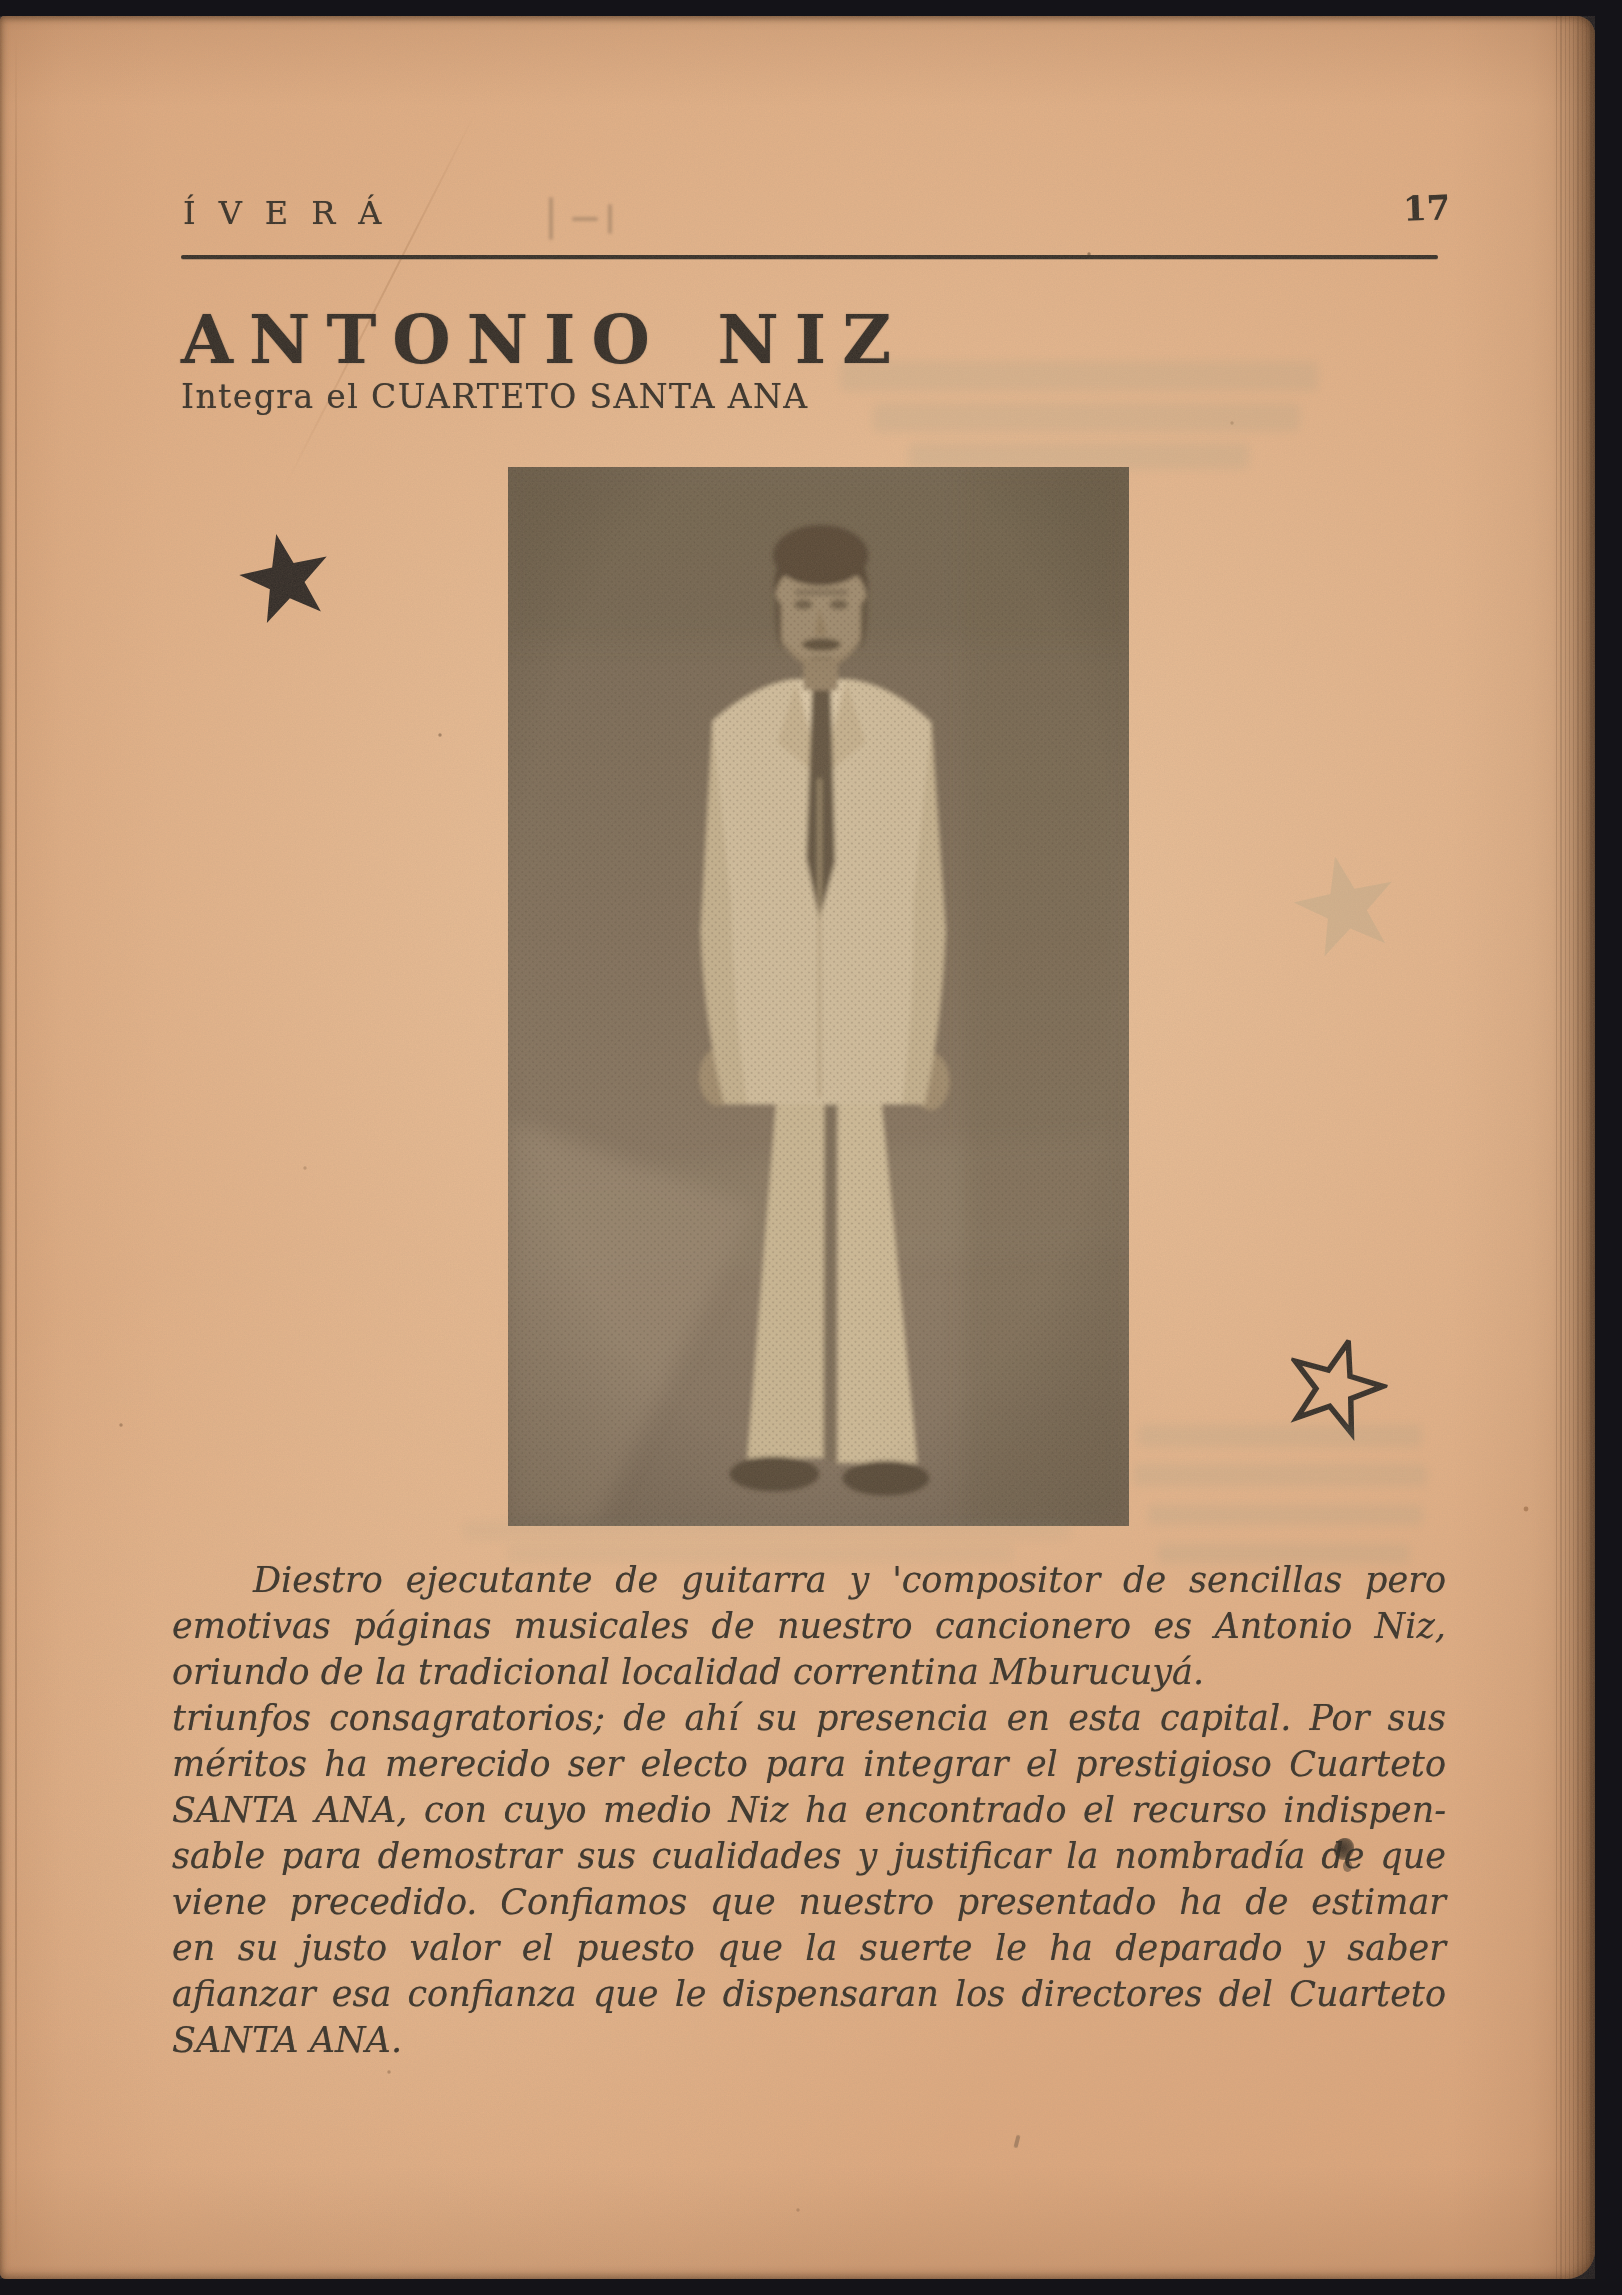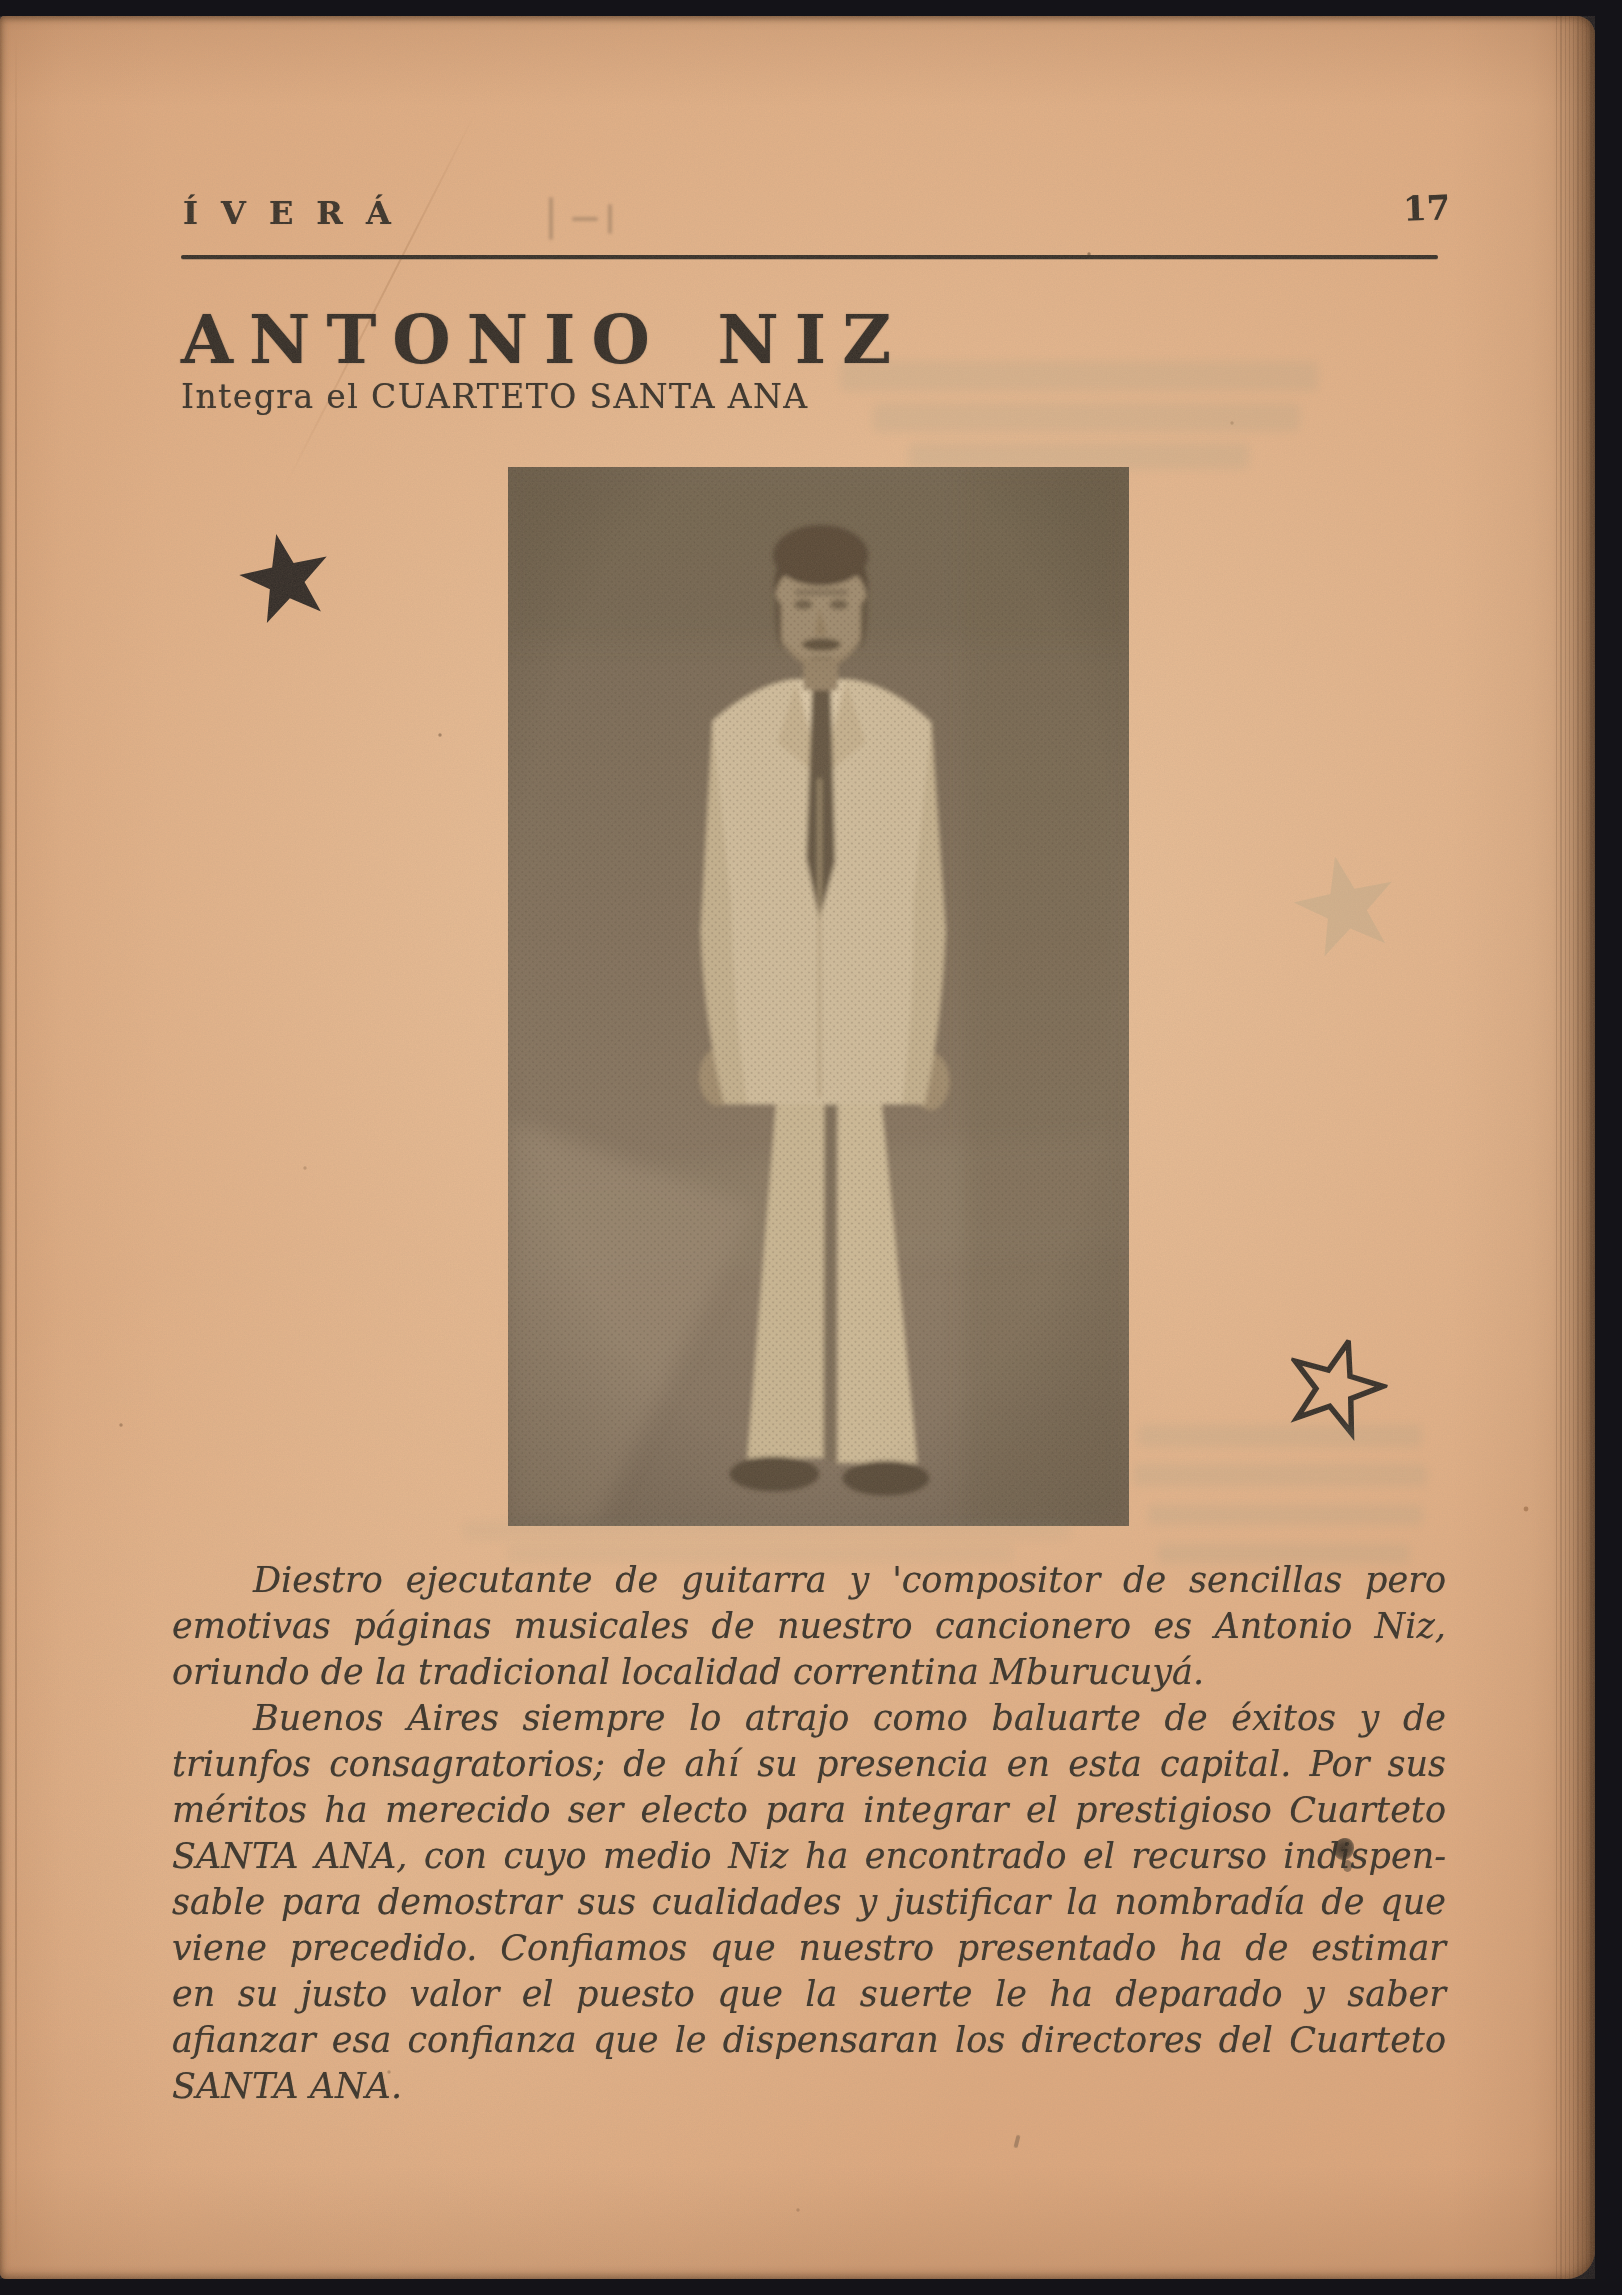--- a/index.html
+++ b/index.html
@@ -43,21 +43,21 @@
   .scratch{
     position:absolute;left:380px;top:72px;width:2.2px;height:420px;
     transform:rotate(27deg);
     background:linear-gradient(180deg, rgba(150,100,60,0), rgba(150,100,60,.28) 40%, rgba(150,100,60,.18) 70%, rgba(150,100,60,0));
   }
   .grain{position:absolute;left:0;top:0;pointer-events:none;}
 
   
   .magazine{
     position:absolute;left:183px;top:178px;
-    font-size:32px;font-weight:bold;letter-spacing:.72em;
+    font-size:32px;font-weight:normal;letter-spacing:.72em;
     color:#2f2a23;text-shadow:0 0 0.7px rgba(47,42,35,.6);
   }
   .pagenum{
     position:absolute;left:1403px;top:172px;
     font-size:34px;font-weight:bold;color:#2b2721;
     text-shadow:0 0 0.7px rgba(43,39,33,.6);
     transform:rotate(-2deg);
   }
   .rule{
     position:absolute;left:181px;top:239px;width:1257px;height:4.3px;
@@ -247,21 +247,20 @@
     <div class="ghost-stripe" style="left:1133px;top:1448px;width:294px;height:22px;"></div>
     <div class="ghost-stripe" style="left:1148px;top:1489px;width:275px;height:20px;"></div>
     <div class="ghost-stripe" style="left:1157px;top:1528px;width:253px;height:19px;"></div>
     <div class="ghost-stripe" style="left:463px;top:1505px;width:608px;height:19px;opacity:.6;"></div>
     <div class="ghost-stripe" style="left:507px;top:1529px;width:507px;height:17.4px;opacity:.55;"></div>
 
     <div class="bodytext">
       <div class="bline indent">Diestro ejecutante de guitarra y 'compositor de sencillas pero</div>
       <div class="bline">emotivas páginas musicales de nuestro cancionero es Antonio Niz,</div>
       <div class="bline nojust">oriundo de la tradicional localidad correntina Mburucuyá.</div>
-      <div class="bline indent">Buenos Aires siempre lo atrajo como baluarte de éxitos y de</div>
       <div class="bline">triunfos consagratorios; de ahí su presencia en esta capital. Por sus</div>
       <div class="bline">méritos ha merecido ser electo para integrar el prestigioso Cuarteto</div>
       <div class="bline">SANTA ANA, con cuyo medio Niz ha encontrado el recurso indispen-</div>
       <div class="bline">sable para demostrar sus cualidades y justificar la nombradía de que</div>
       <div class="bline">viene precedido. Confiamos que nuestro presentado ha de estimar</div>
       <div class="bline">en su justo valor el puesto que la suerte le ha deparado y saber</div>
       <div class="bline">afianzar esa confianza que le dispensaran los directores del Cuarteto</div>
       <div class="bline nojust">SANTA ANA.</div>
     </div>
 

